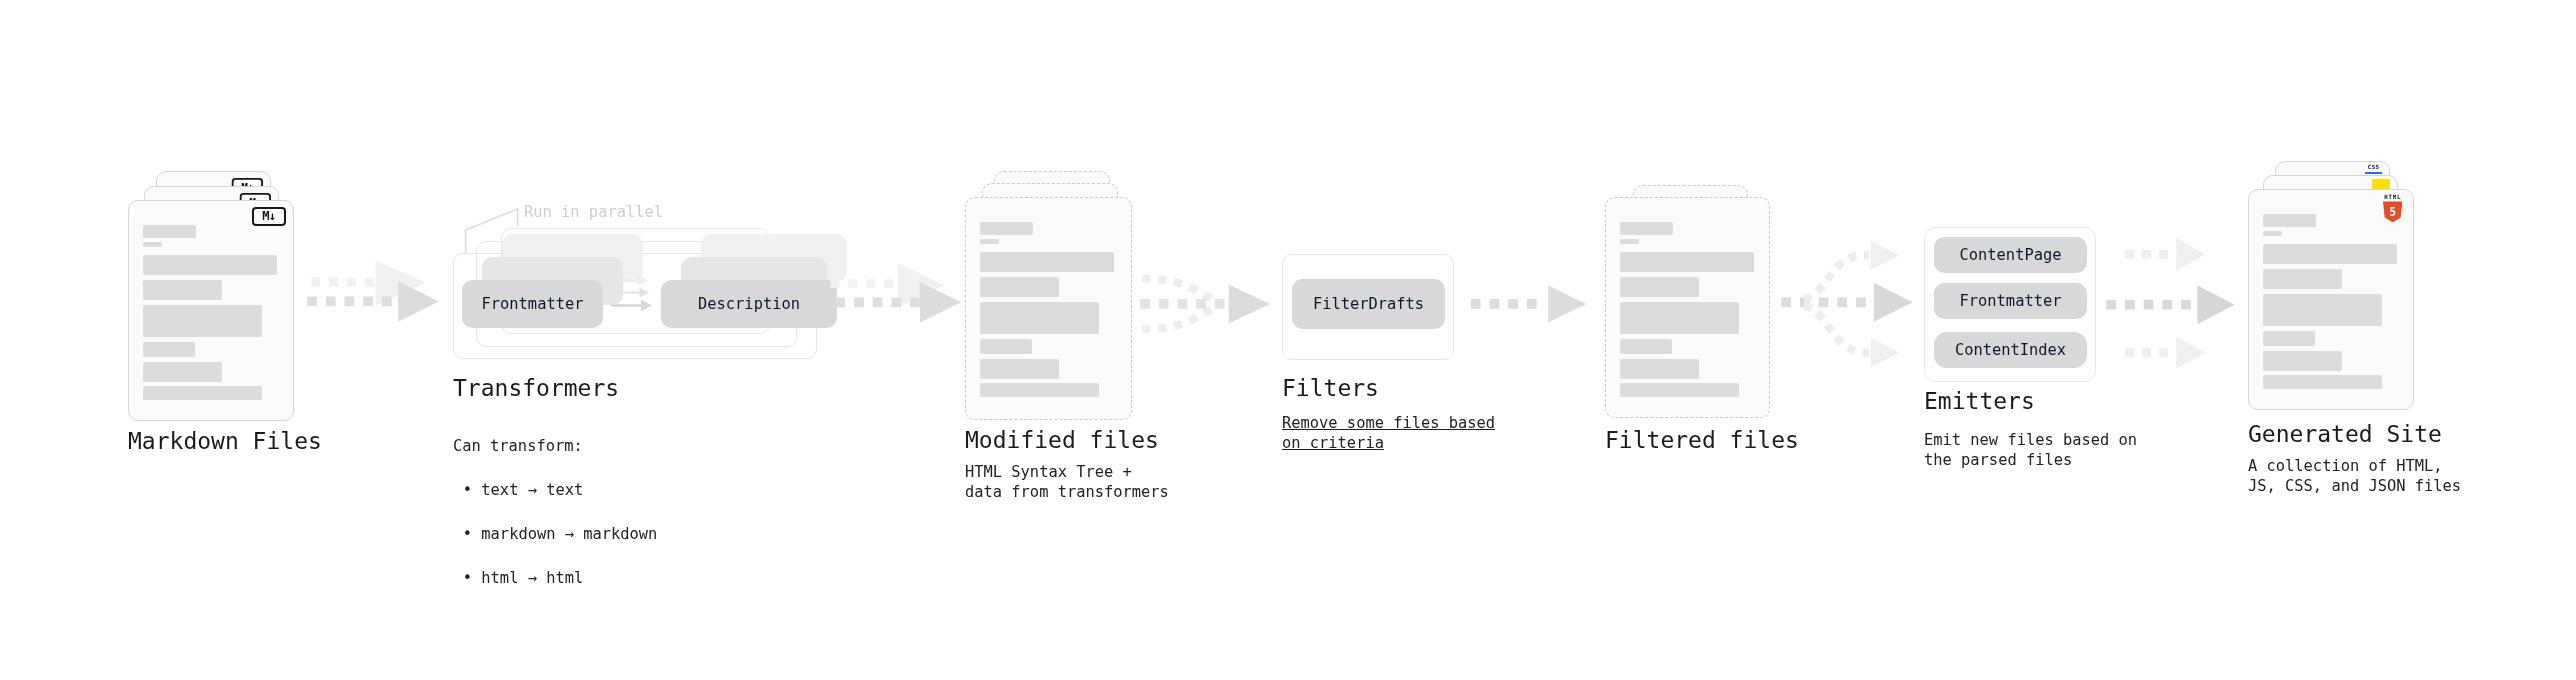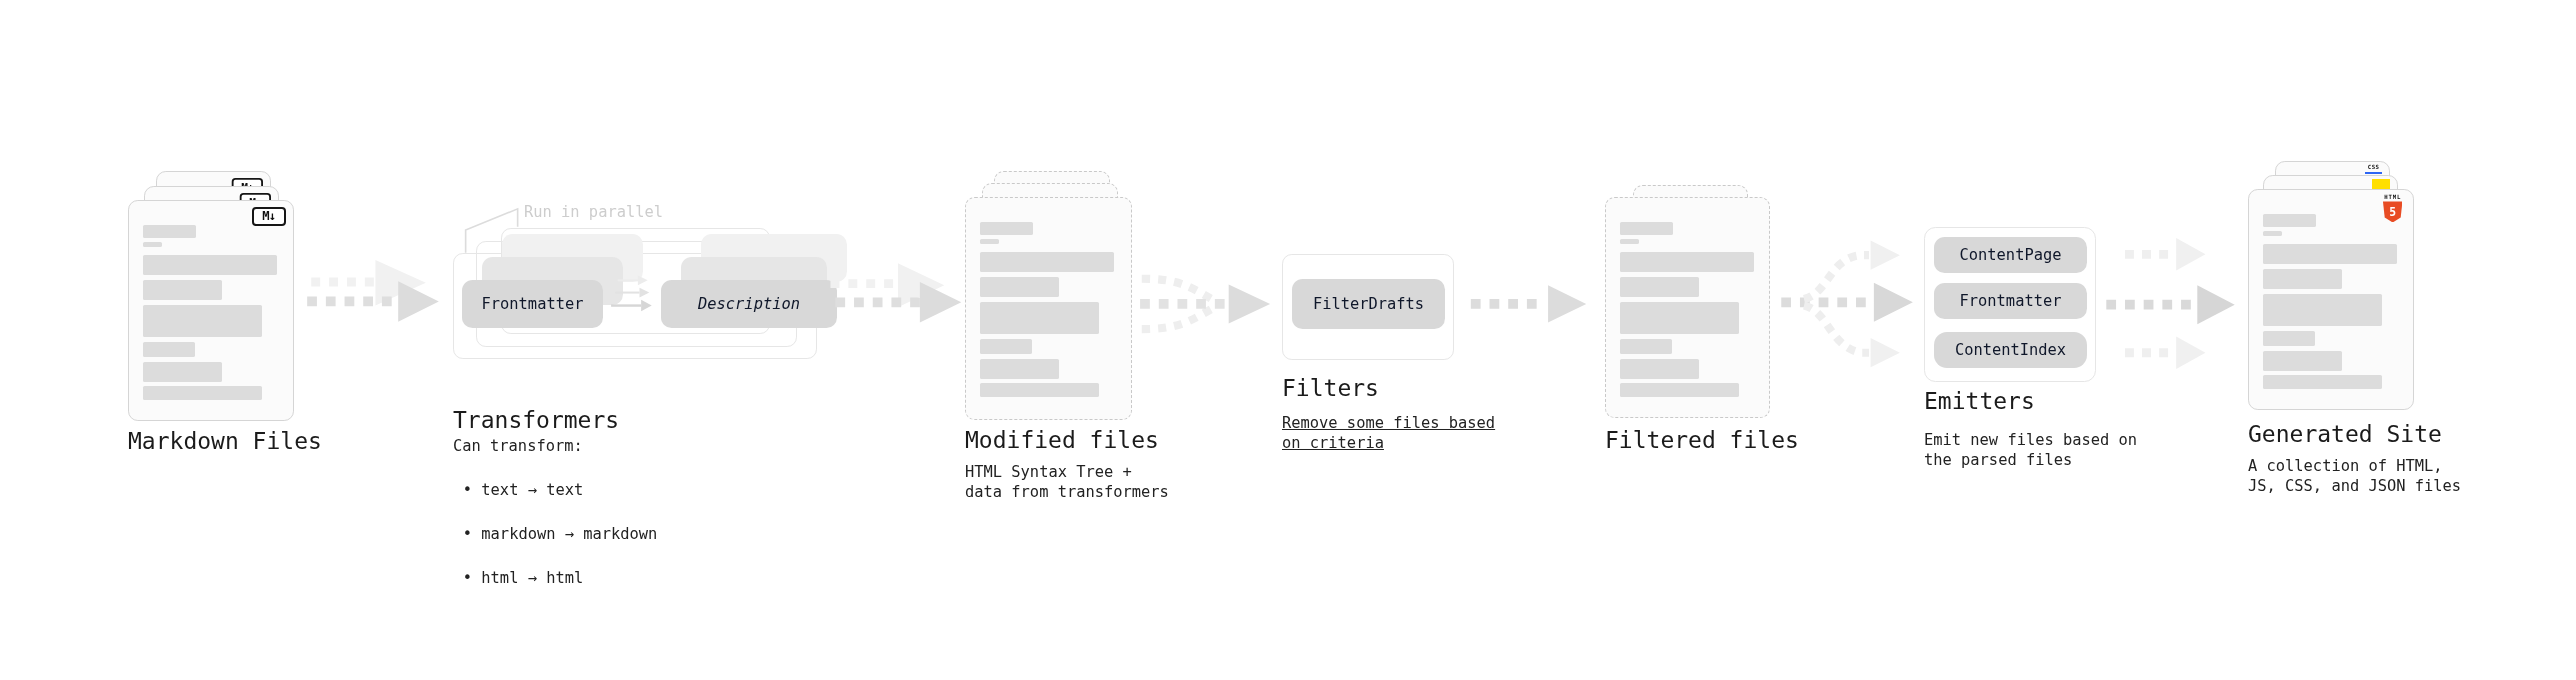--- a/index.html
+++ b/index.html
@@ -72,25 +72,25 @@
   <div class="stage">
     <div class="outer-box" style="left:501px;top:228px;width:269px;height:106px;"></div>
     <div class="outer-box" style="left:476px;top:241px;width:321px;height:106px;"></div>
     <div class="outer-box" style="left:453px;top:253px;width:364px;height:106px;"></div>
 
     <div class="gray-box ghost2" style="left:502px;top:234px;width:141px;height:48px;"></div>
     <div class="gray-box ghost2" style="left:701px;top:234px;width:146px;height:48px;"></div>
     <div class="gray-box ghost1" style="left:482px;top:257px;width:141px;height:48px;"></div>
     <div class="gray-box ghost1" style="left:681px;top:257px;width:146px;height:48px;"></div>
     <div class="gray-box" style="left:462px;top:280px;width:141px;height:48px;">Frontmatter</div>
-    <div class="gray-box" style="left:661px;top:280px;width:176px;height:48px;font-style:italic;">Description</div>
+    <div class="gray-box" style="left:661px;top:280px;width:176px;height:48px;">Description</div>
 
     <div class="note" style="left:524px;top:203px;">Run in parallel</div>
 
-    <div class="stage-label" style="left:453px;top:375px;margin-top:32px;">Transformers</div>
+    <div class="stage-label" style="left:453px;top:375px;">Transformers</div>
     <div class="stage-desc" style="left:453px;top:413px;line-height:22px;">
       <div>Can transform:</div>
       <div class="bullet">• text → text</div>
       <div class="bullet">• markdown → markdown</div>
       <div class="bullet">• html → html</div>
     </div>
   </div>
 
   <div class="stage">
     <div class="card dashed" style="left:994px;top:171px;width:116px;height:221px;"></div>

